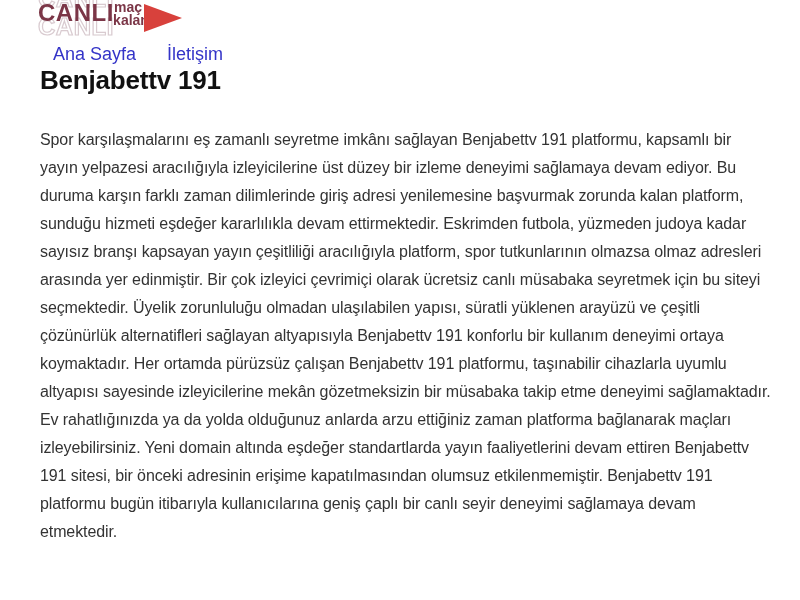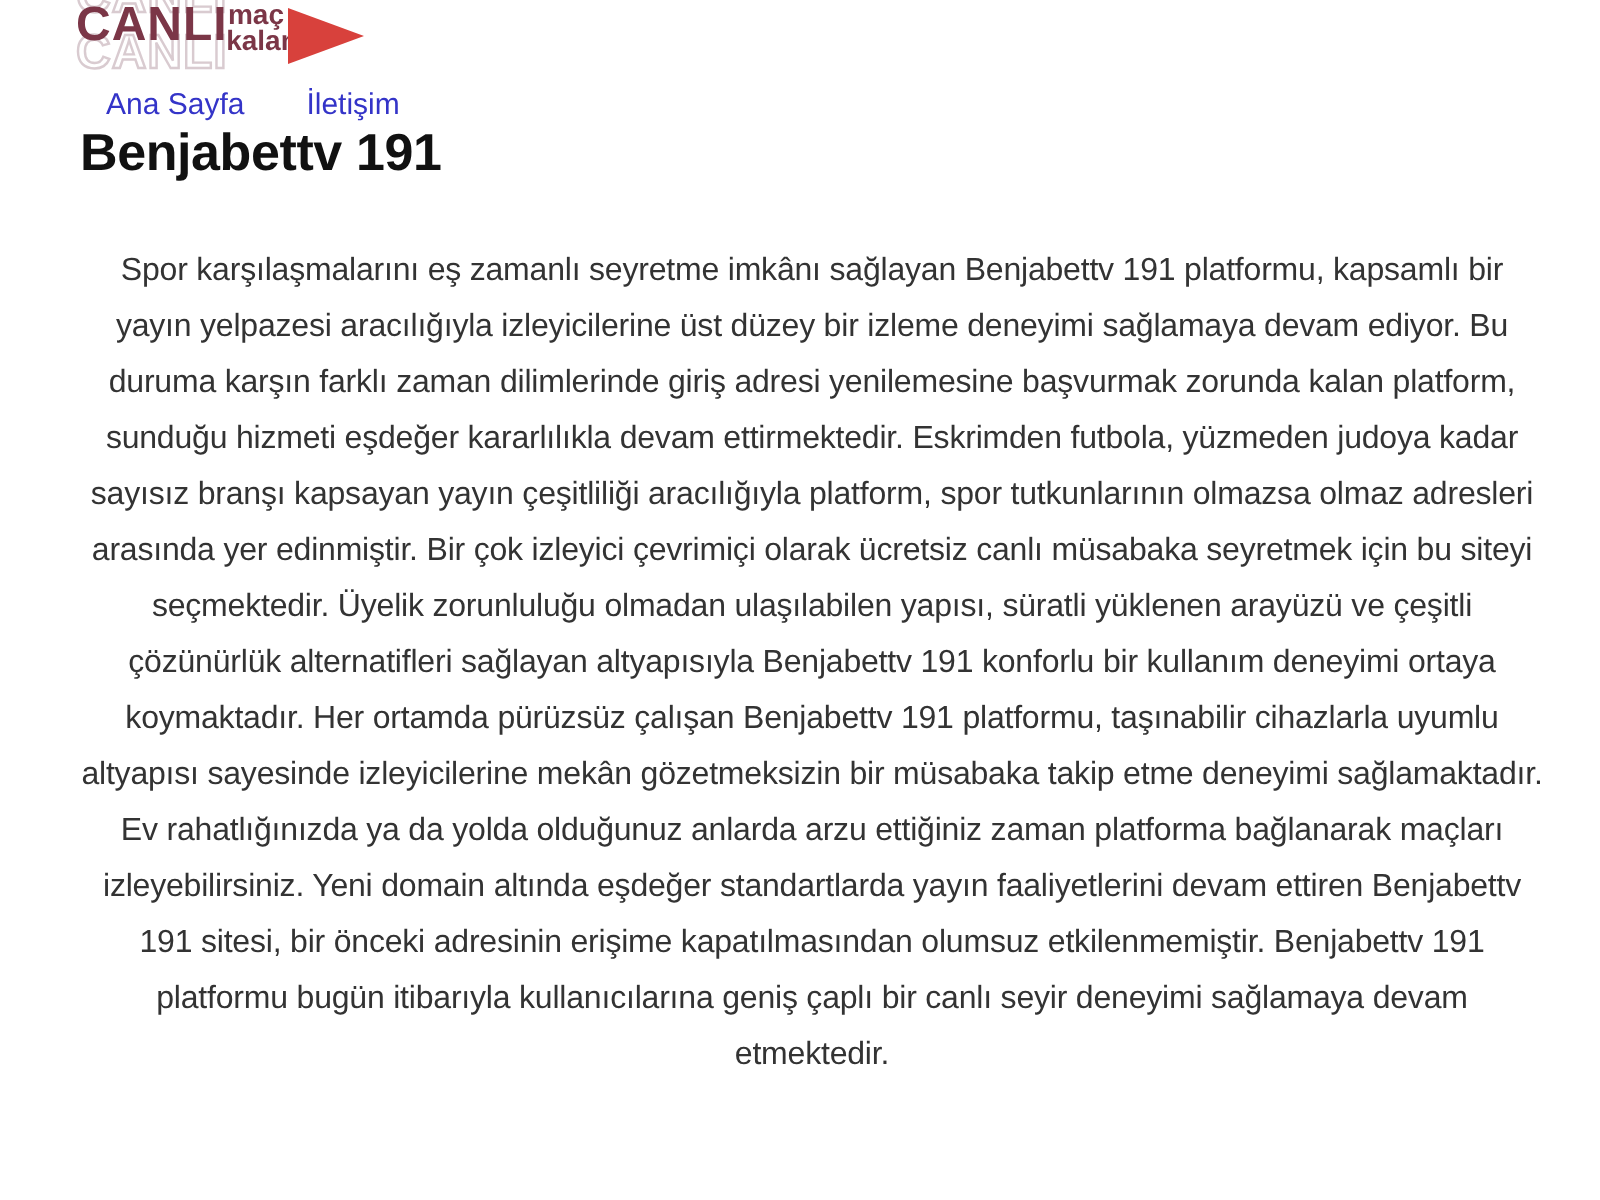--- a/index.html
+++ b/index.html
@@ -30,30 +30,29 @@
     position: absolute; left: 106px; top: 4px;
     width: 0; height: 0;
     border-top: 14px solid transparent;
     border-bottom: 14px solid transparent;
     border-left: 38px solid #d8413c;
   }
 
   
   .main-nav { display: flex; gap: 31px; margin: 8px 0 0 13px; }
   .main-nav a {
-    color: #3434c8; text-decoration: none; font-size: 15px; cursor: pointer;
+    color: #3434c8; text-decoration: none; font-size: 18px; cursor: pointer;
   }
 
   
   .page-title { font-size: 26px; font-weight: bold; color: #111111; letter-spacing: -0.2px; }
   .article-paragraph {
     margin-top: 30px; width: 732px;
     font-size: 16px; line-height: 28px; letter-spacing: -0.1px;
     color: #333333;
-    text-align: center;
   }
 </style>
 </head>
 <body>
 
 <div class="page">
 
   <header class="site-header">
     <a class="logo">
       <span class="logo-echo echo-top">CANLI</span>

